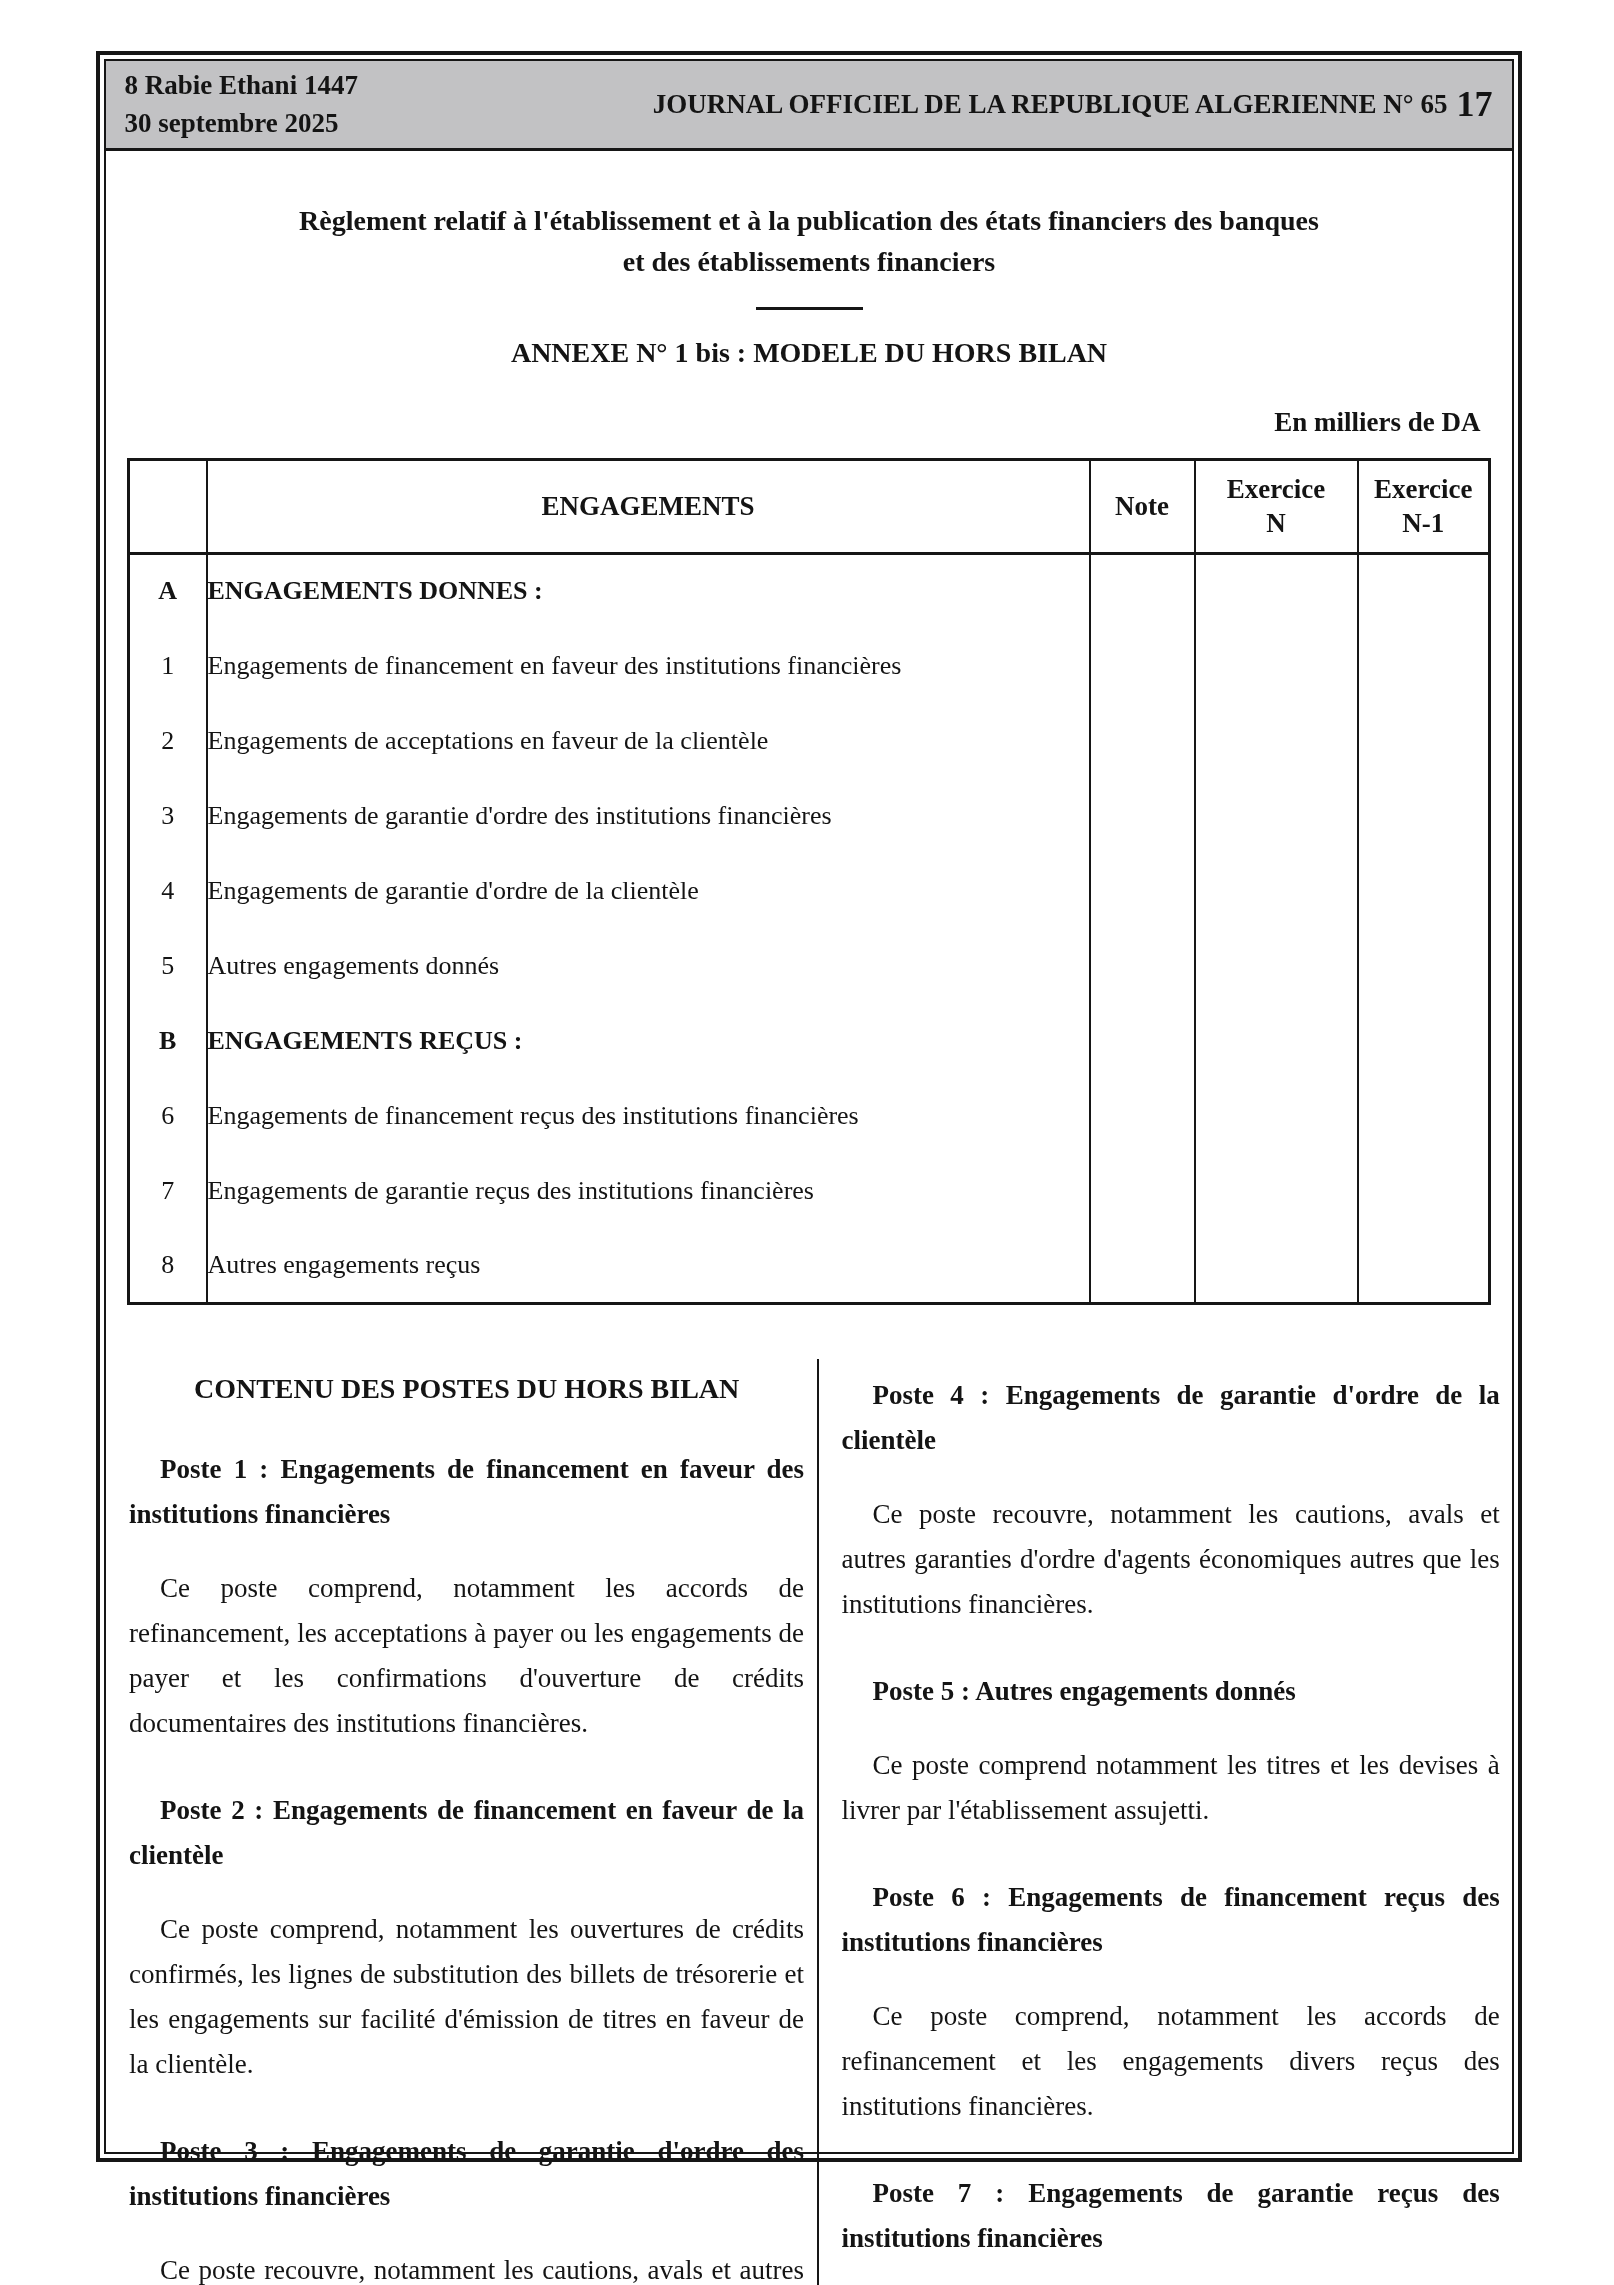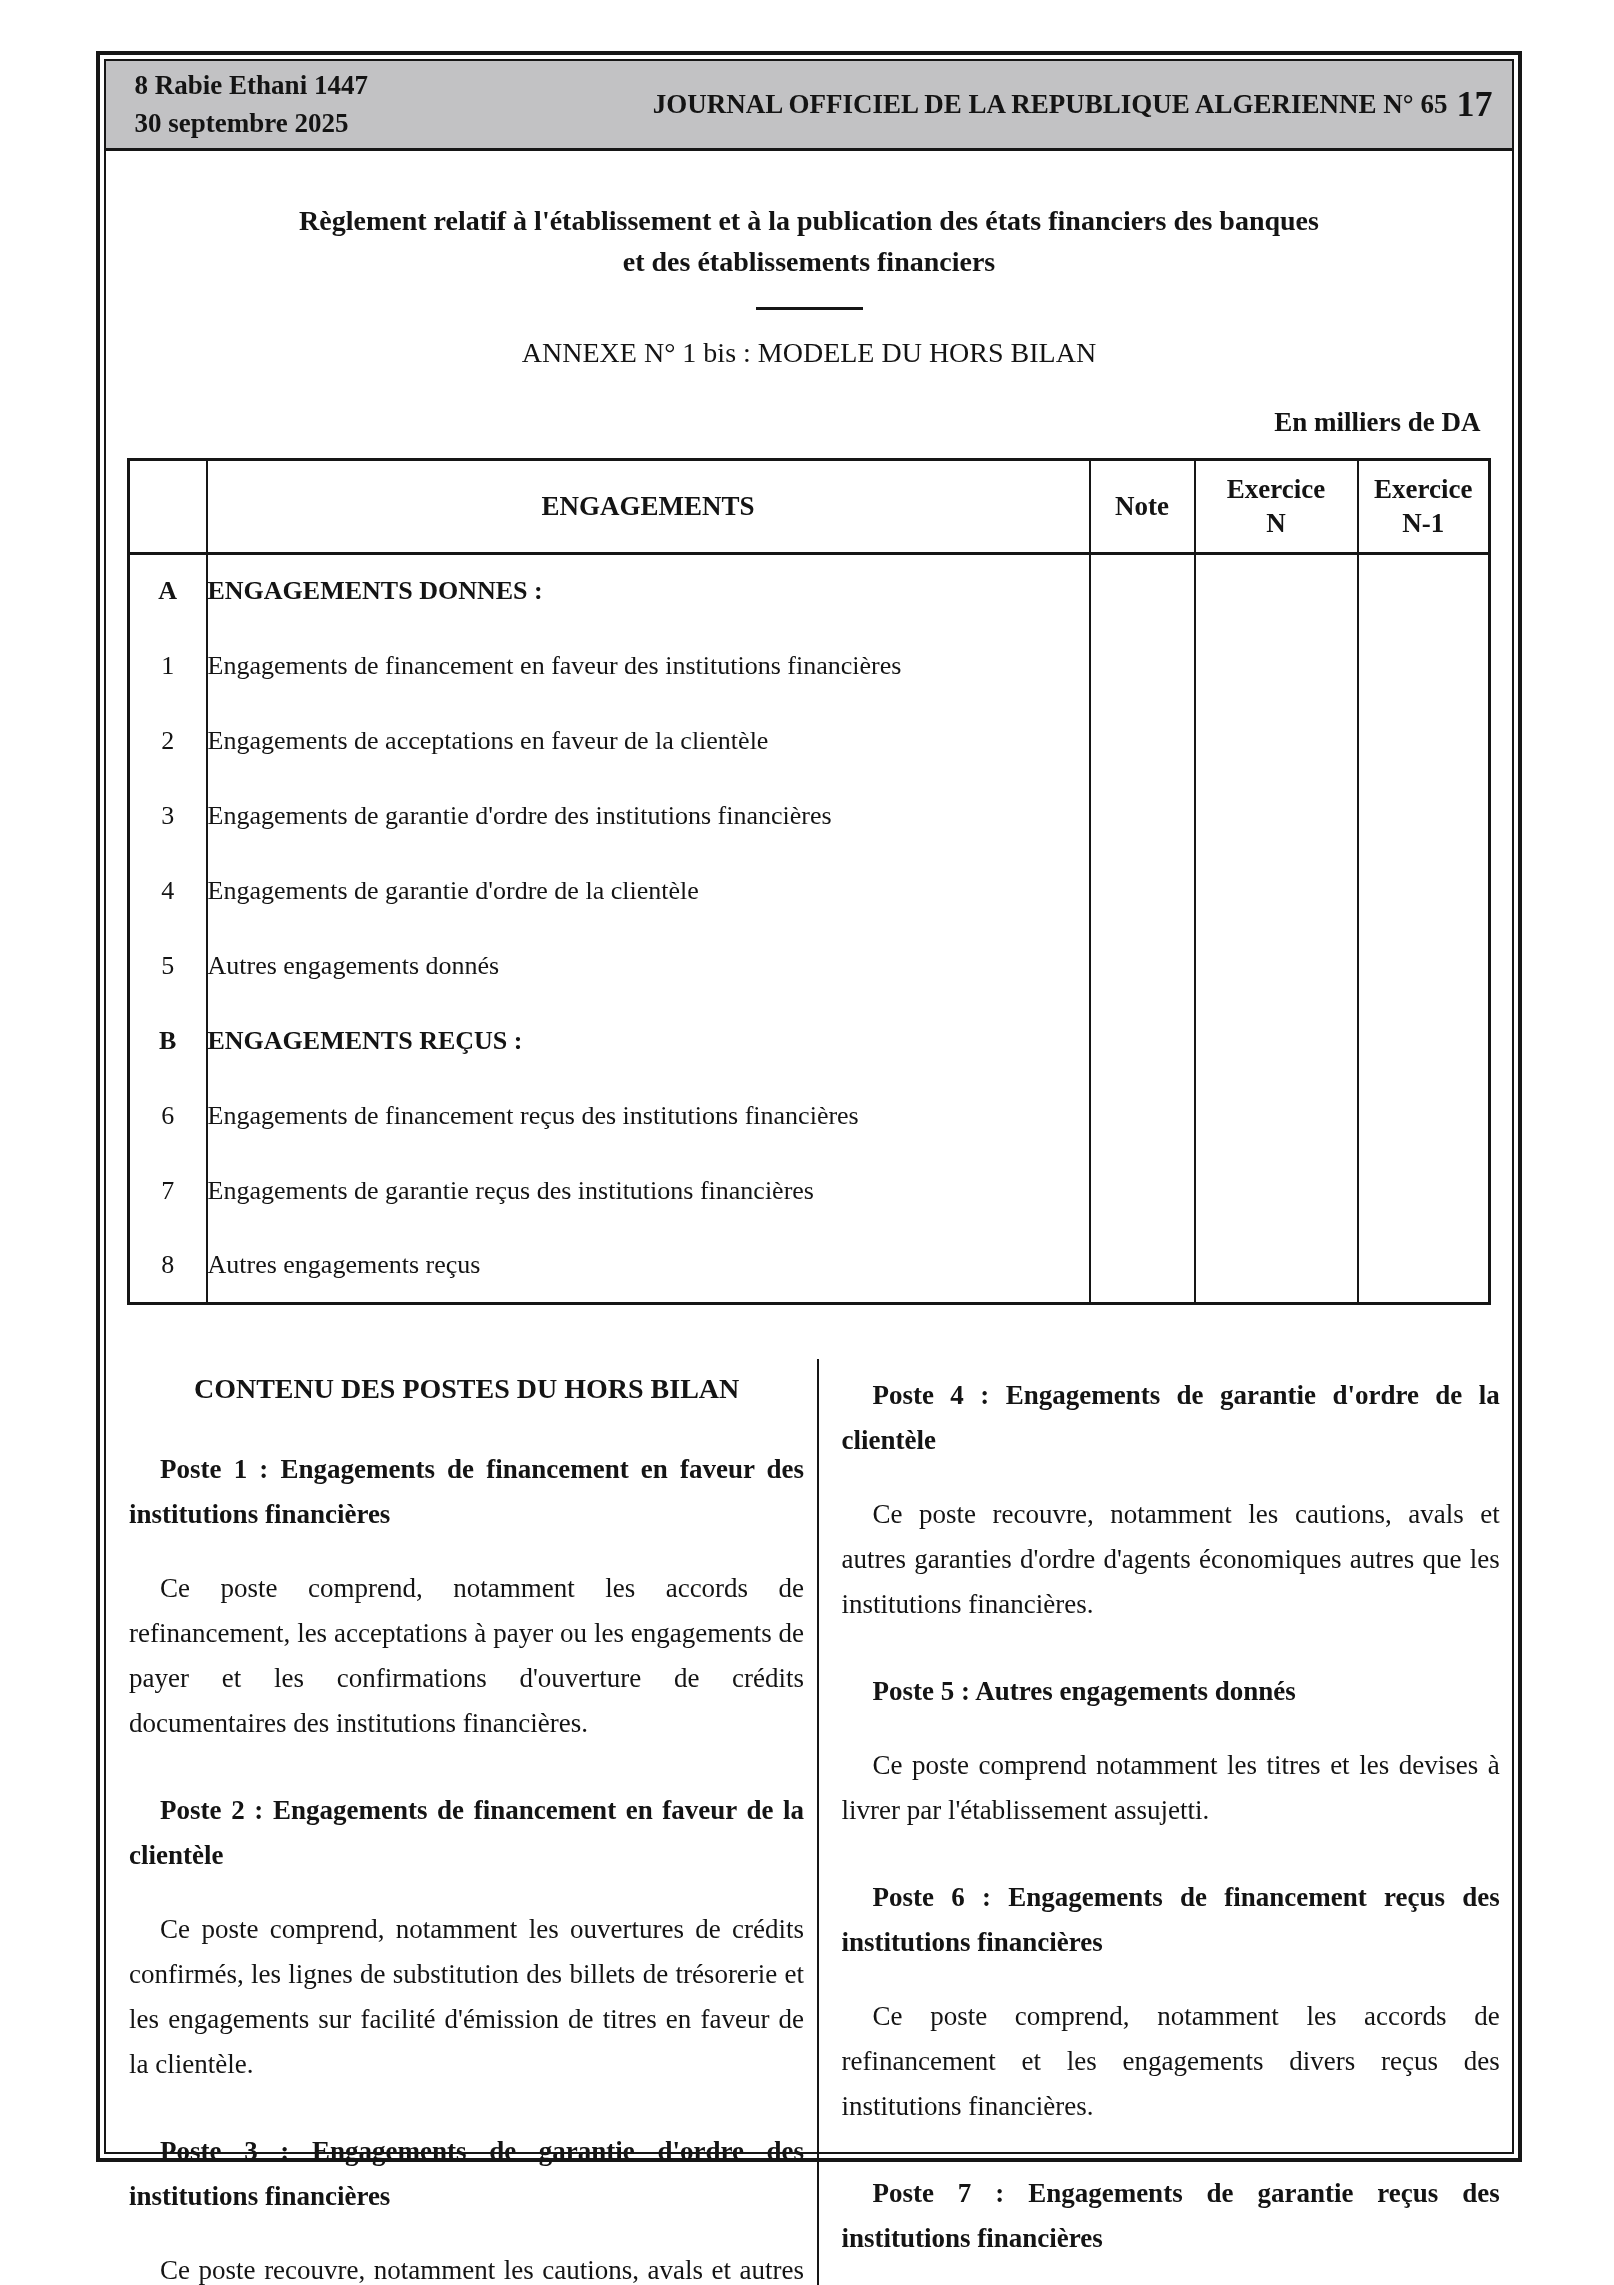--- a/index.html
+++ b/index.html
@@ -35,21 +35,21 @@
     background: #c2c2c4;
     border-bottom: 3.6px solid #161616;
     display: flex;
     align-items: center;
     font-weight: bold;
     flex: 0 0 auto;
   }
   .masthead-date {
     font-size: 27px;
     line-height: 38px;
-    padding-left: 29px;
+    padding-left: 19px;
     white-space: nowrap;
   }
   .journal-title {
     flex: 1;
     text-align: right;
     font-size: 27px;
     padding: 0 9px;
   }
   .page-number {
     font-size: 36px;
@@ -65,21 +65,21 @@
     flex: 0 0 auto;
   }
   .section-rule {
     width: 107px;
     border: 0;
     border-top: 3.6px solid #161616;
     margin: 25px auto 27px auto;
   }
   .annexe-title {
     text-align: center;
-    font-weight: normal;
+    font-weight: bold;
     font-size: 28px;
     flex: 0 0 auto;
   }
   .unit-label {
     text-align: right;
     font-weight: bold;
     font-size: 27px;
     padding-right: 32px;
     margin-top: 38px;
     flex: 0 0 auto;

